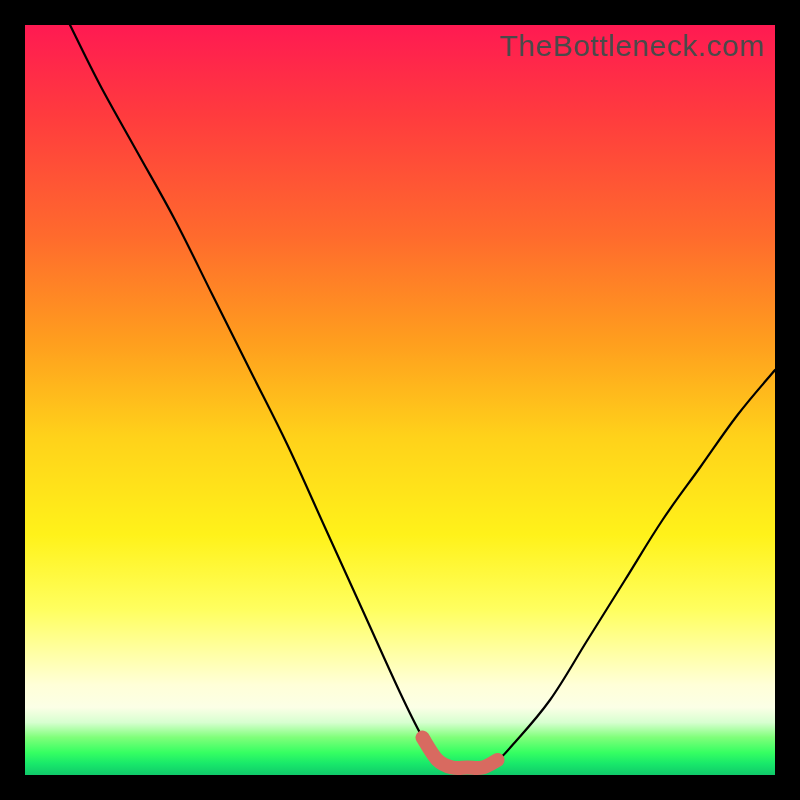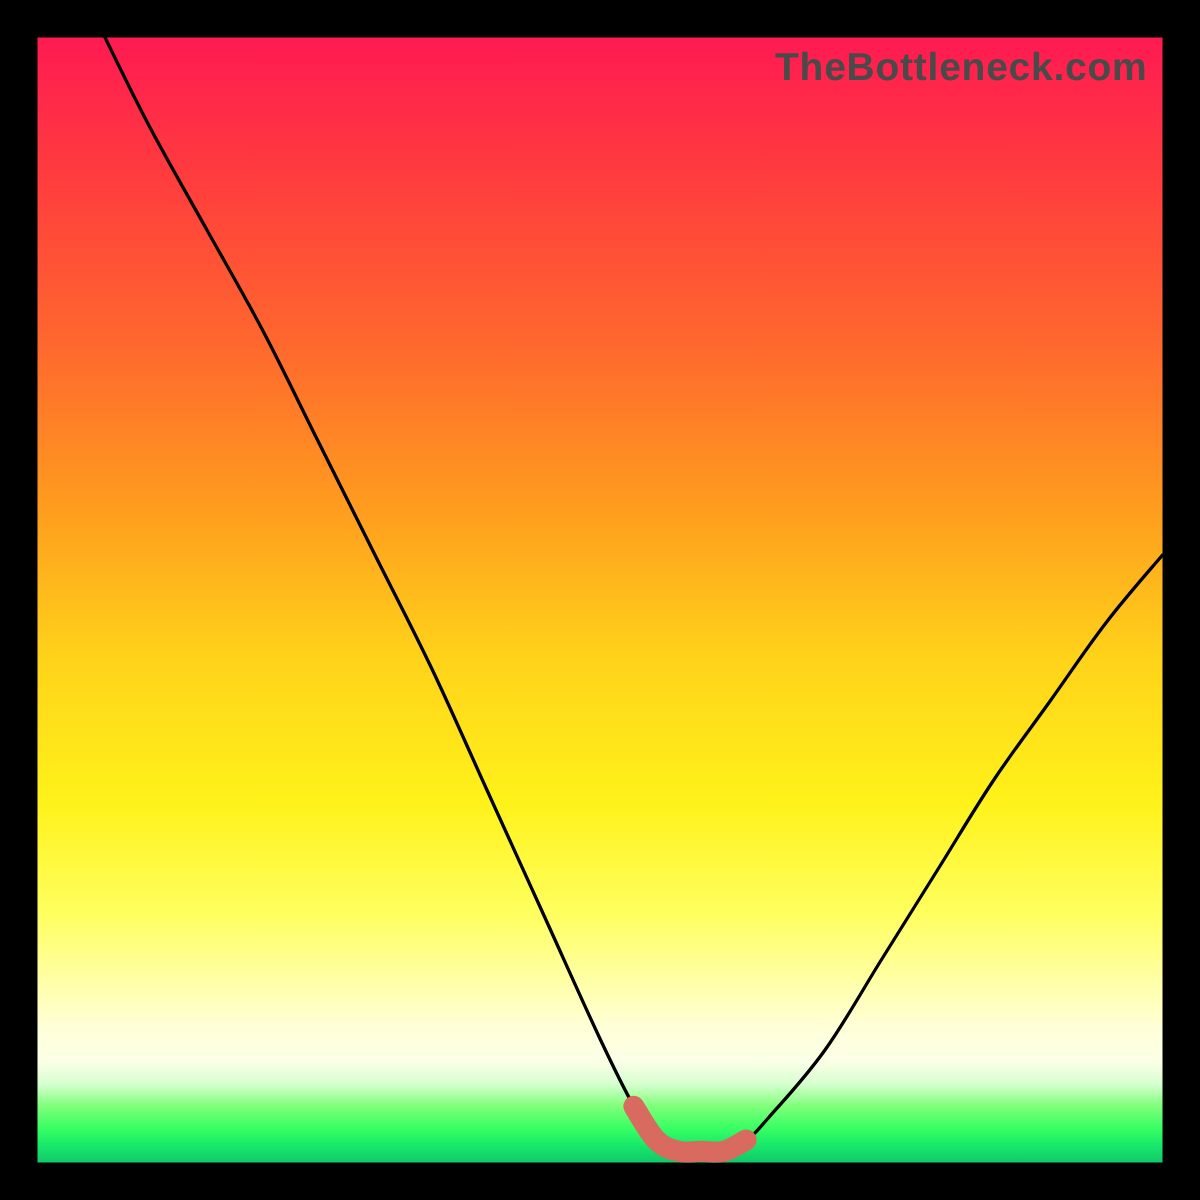--- a/index.html
+++ b/index.html
@@ -32,22 +32,22 @@
       #36ff62 97%,
       #18e86a 98.5%,
       #10c96a 100%
     );
   }
   .watermark {
     position: absolute;
     top: 4px;
     right: 10px;
     font-family: Arial, Helvetica, sans-serif;
-    font-size: 26px;
-    font-weight: 700;
+    font-size: 30px;
+    font-weight: 400;
     color: #4a4a4a;
     letter-spacing: 0.5px;
     user-select: none;
   }
   svg.curve {
     position: absolute;
     left: 0; top: 0;
     width: 100%; height: 100%;
     overflow: visible;
   }

